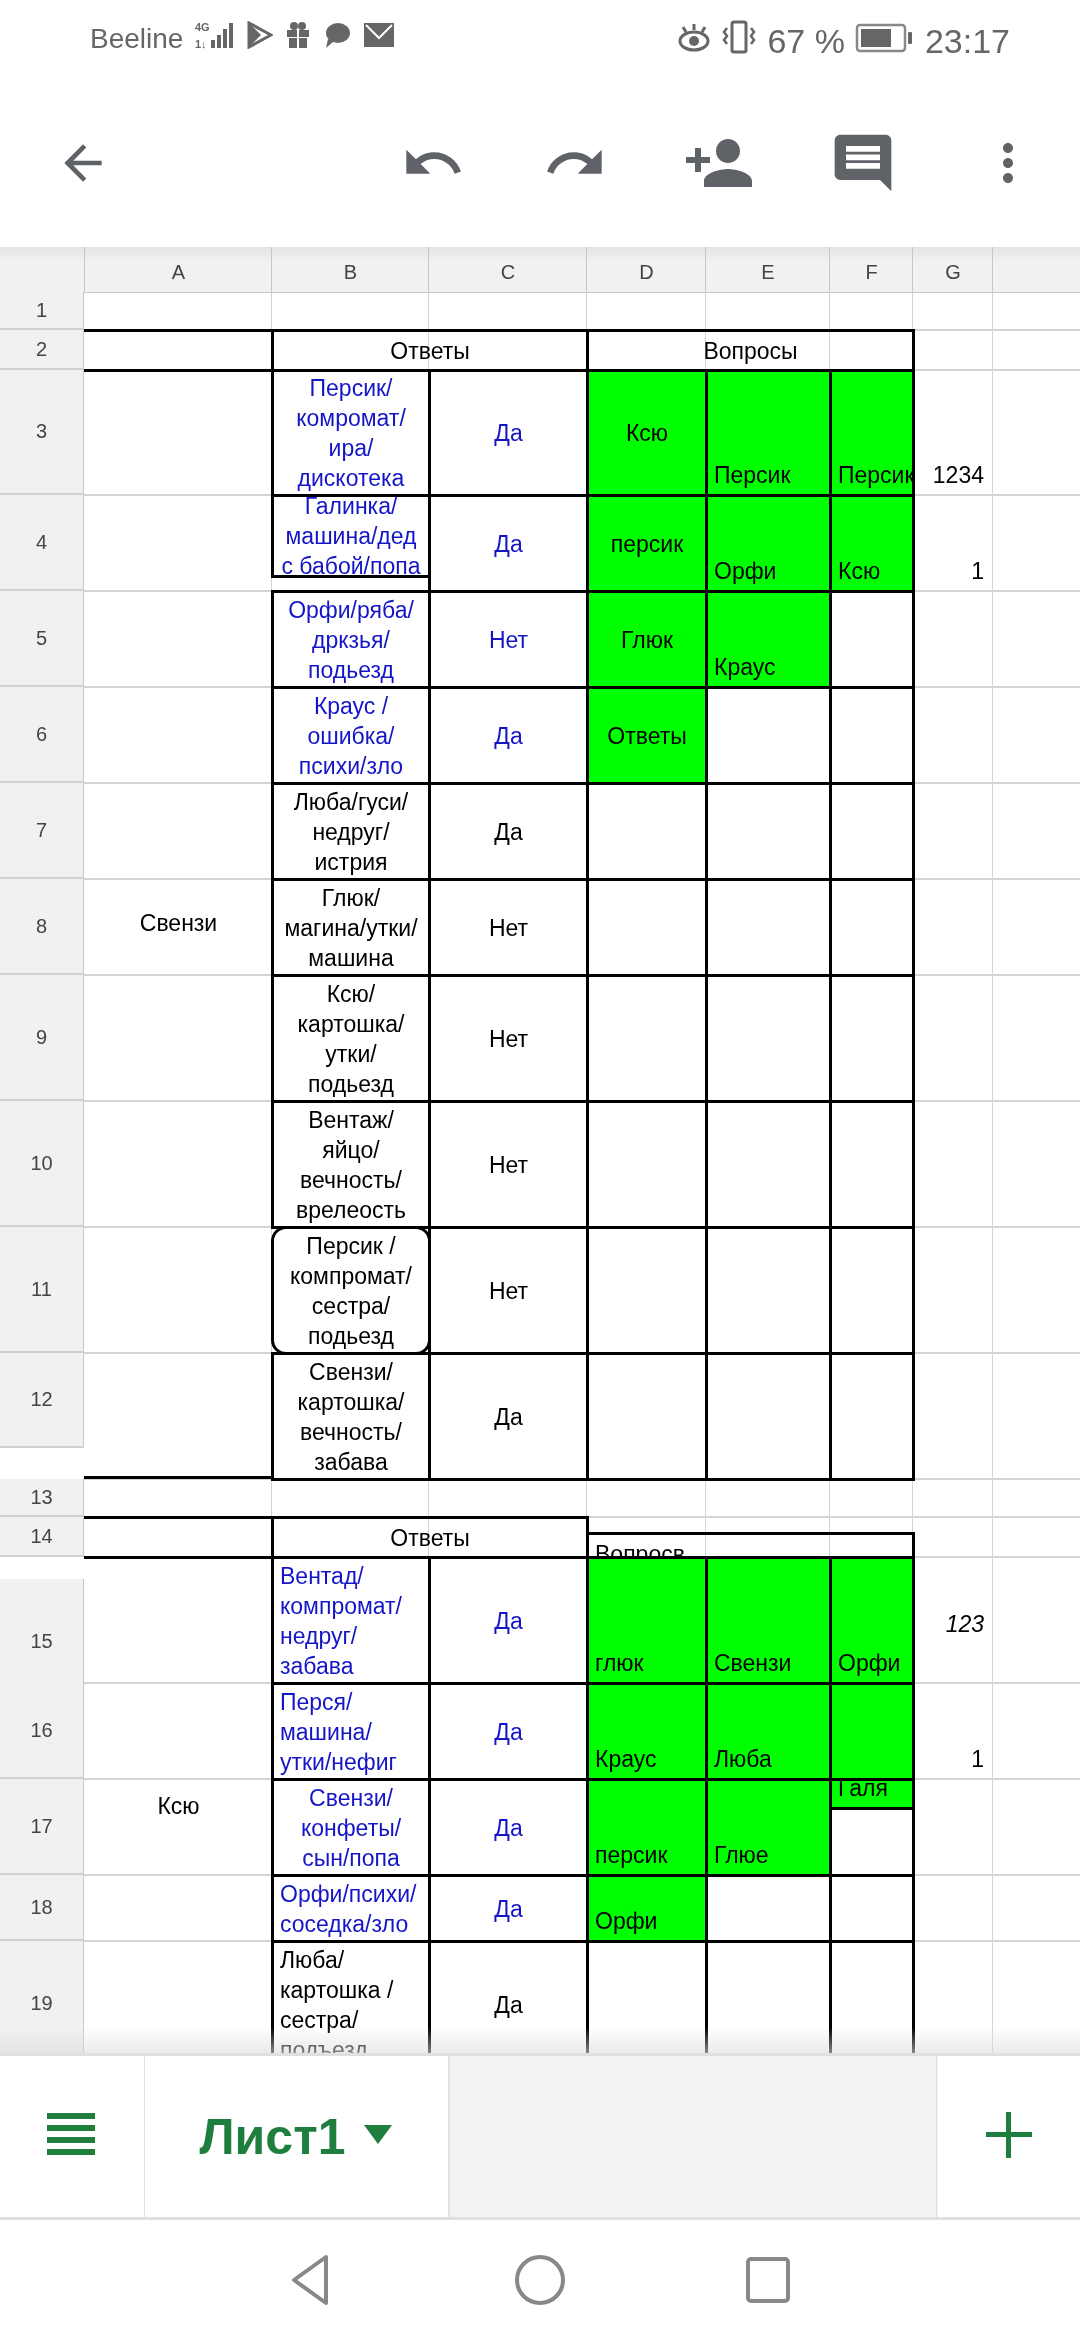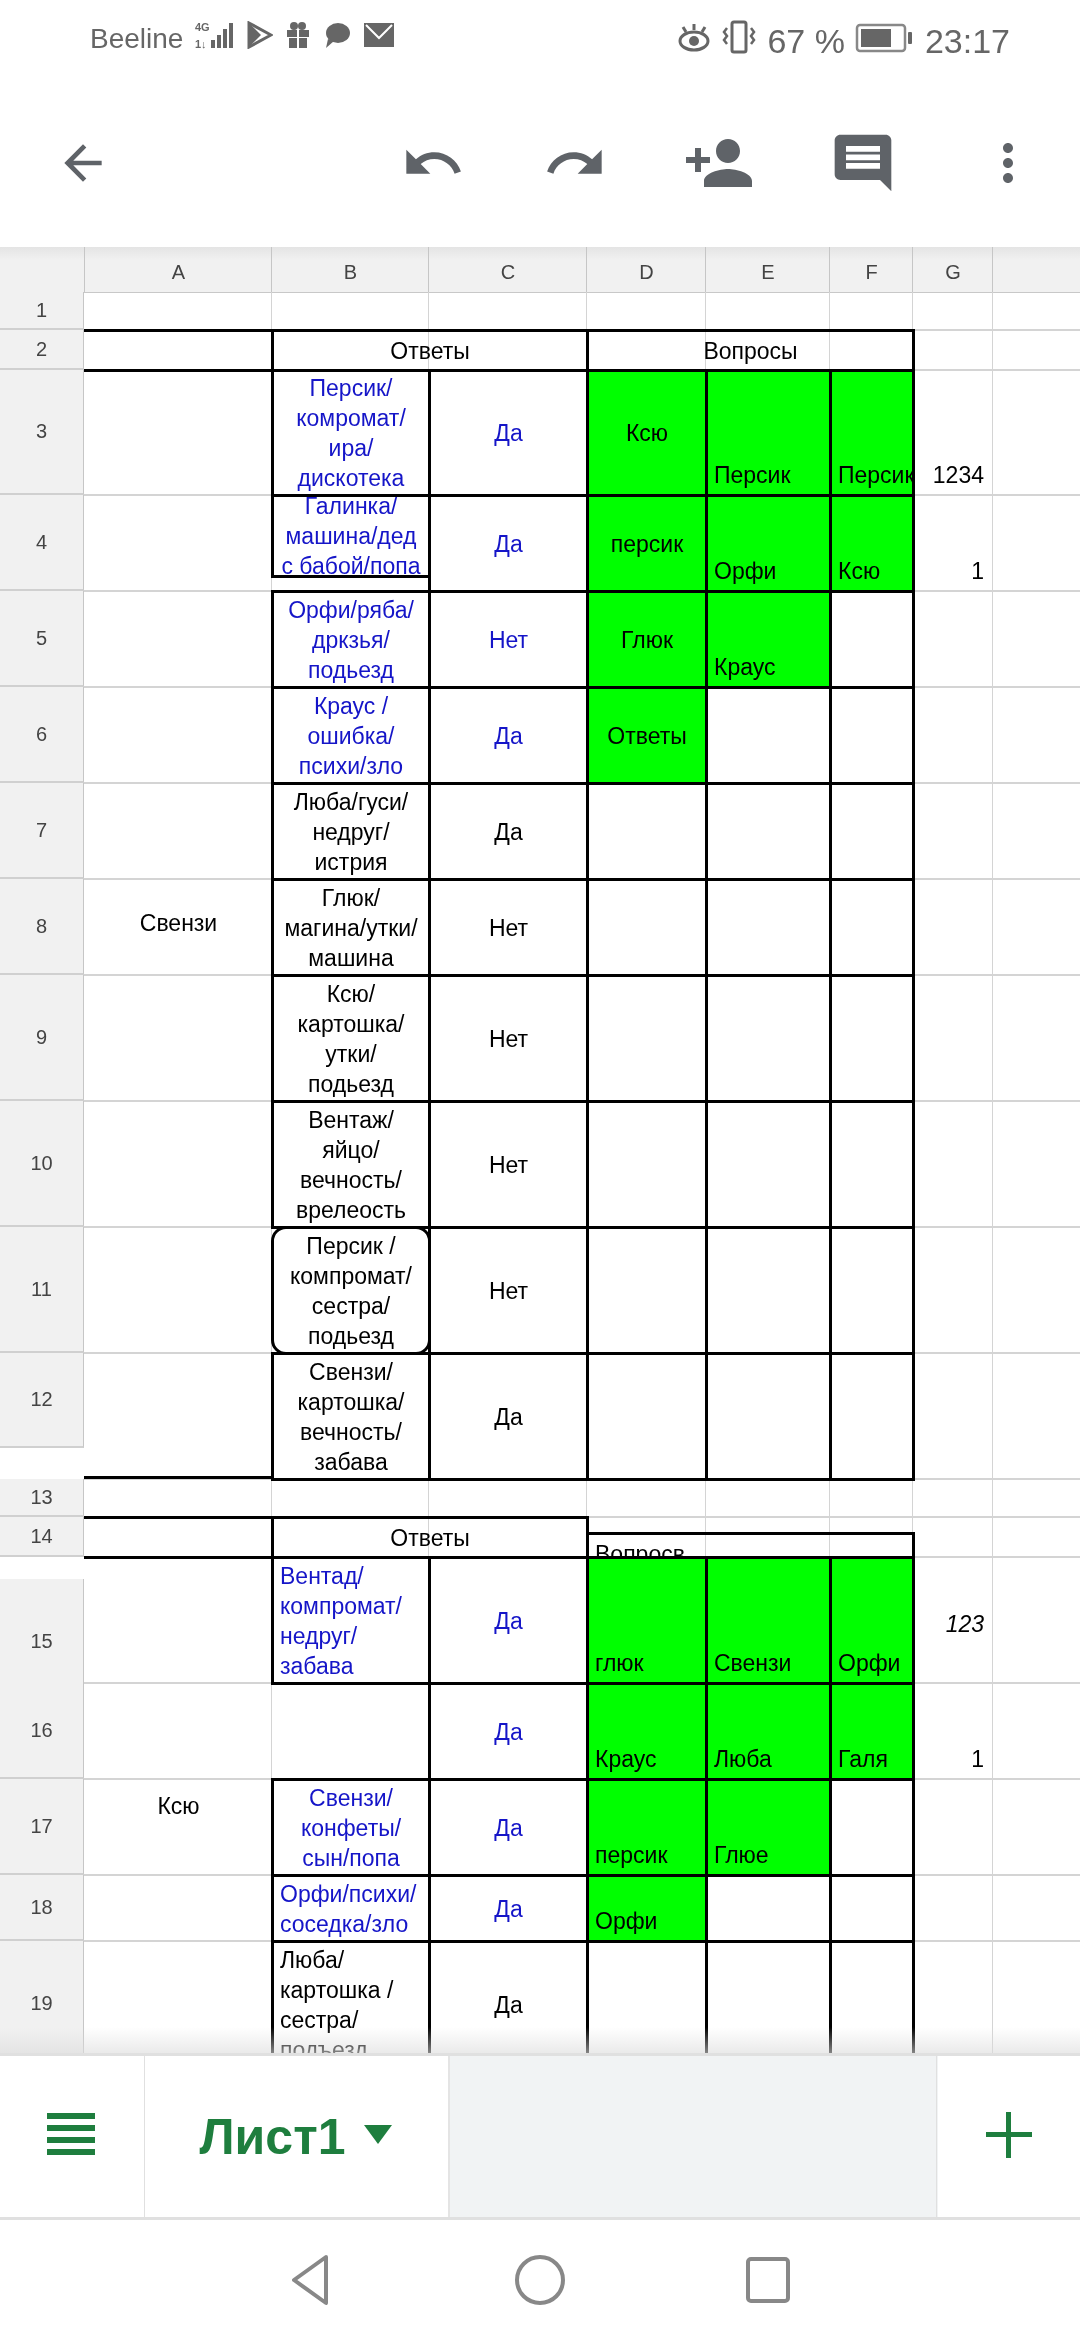--- a/index.html
+++ b/index.html
@@ -305,24 +305,27 @@
   <div class="cell bd blue left-al" style="left:271px;top:1309px;width:160px;height:129px;">Вентад/
 компромат/
 недруг/
 забава</div>
   <div class="cell bd blue" style="left:428px;top:1309px;width:161px;height:129px;">Да</div>
   <div class="cell bd green bottom-al" style="left:586px;top:1309px;width:122px;height:129px;">глюк</div>
   <div class="cell bd green bottom-al" style="left:705px;top:1309px;width:127px;height:129px;">Свензи</div>
   <div class="cell bd green bottom-al" style="left:829px;top:1309px;width:86px;height:129px;">Орфи</div>
   <div class="cell right-al" style="left:912px;top:1236px;width:80px;height:160px;font-style:italic;">123</div>
 
+  <div class="cell bd blue left-al" style="left:271px;top:1435px;width:160px;height:99px;">Перся/
+машина/
+утки/нефиг</div>
   <div class="cell bd blue" style="left:428px;top:1435px;width:161px;height:99px;">Да</div>
   <div class="cell bd green bottom-al" style="left:586px;top:1435px;width:122px;height:99px;">Краус</div>
   <div class="cell bd green bottom-al" style="left:705px;top:1435px;width:127px;height:99px;">Люба</div>
-  <div class="cell bd green bottom-al" style="left:829px;top:1435px;width:86px;height:99px;">Галя</div>
+  <div class="cell bd green bottom-al" style="left:829px;top:1435px;width:86px;height:128px;">Галя</div>
   <div class="cell right-al" style="left:912px;top:1435px;width:80px;height:96px;">1</div>
 
   <div class="cell bd blue" style="left:271px;top:1531px;width:160px;height:99px;">Свензи/
 конфеты/
 сын/попа</div>
   <div class="cell bd blue" style="left:428px;top:1531px;width:161px;height:99px;">Да</div>
   <div class="cell bd green bottom-al" style="left:586px;top:1531px;width:122px;height:99px;">персик</div>
   <div class="cell bd green bottom-al" style="left:705px;top:1531px;width:127px;height:99px;">Глюе</div>
   <div class="cell bd" style="left:829px;top:1531px;width:86px;height:99px;"></div>
 

